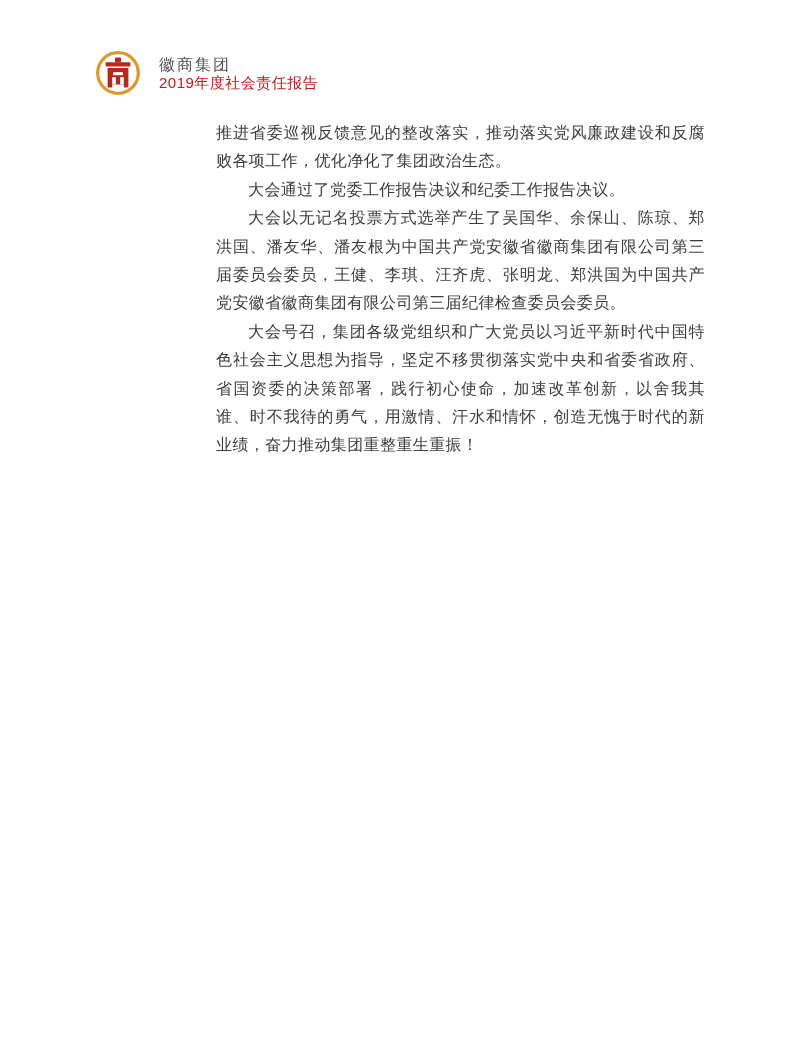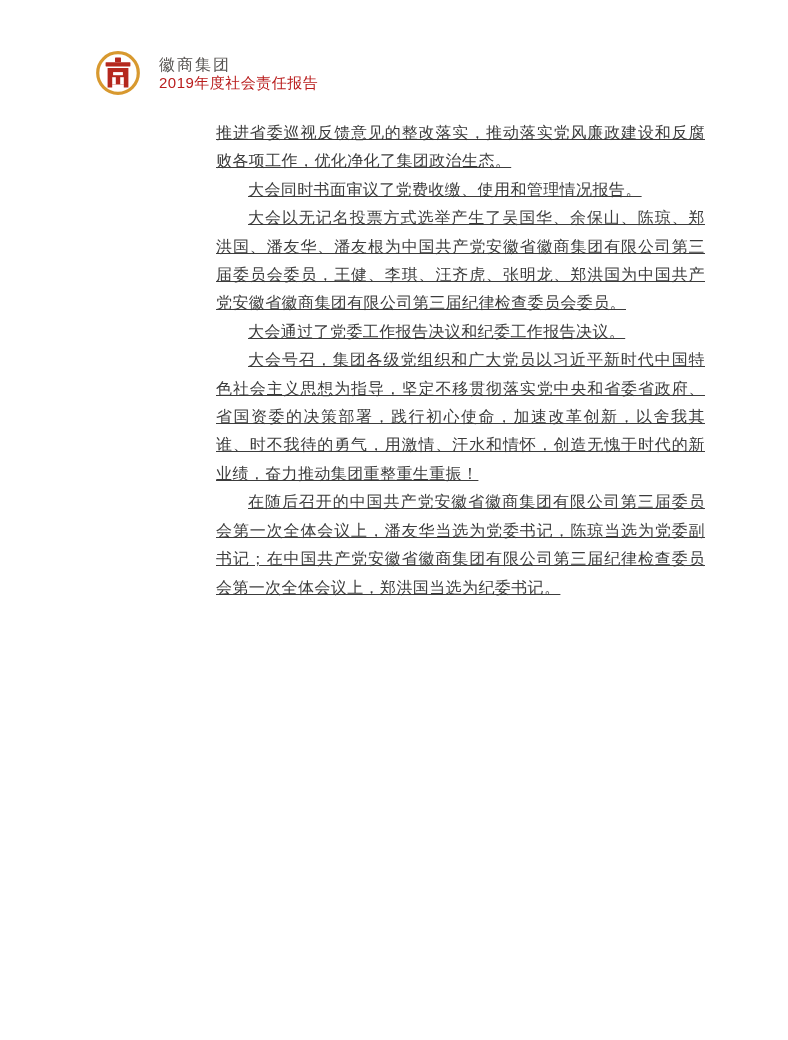--- a/index.html
+++ b/index.html
@@ -55,21 +55,20 @@
     width: 489px;
     color: #3c3c3c;
     font-size: 16px;
     line-height: 28.4px;
     letter-spacing: 0.4px;
     text-align: justify;
   }
   .article p {
     margin: 0;
     text-indent: 2em;
-    text-decoration: underline;
   }
   .article p.no-indent {
     text-indent: 0;
   }
   
   .page-number {
     position: absolute;
     left: 94px;
     top: 988px;
     font-family: "Liberation Sans", "DejaVu Sans", sans-serif;
@@ -98,22 +97,20 @@
       </g>
     </svg>
     <div class="header-text">
       <span class="company-name">徽商集团</span>
       <span class="report-title">2019年度社会责任报告</span>
     </div>
   </div>
 
   <div class="article">
     <p class="no-indent">推进省委巡视反馈意见的整改落实，推动落实党风廉政建设和反腐败各项工作，优化净化了集团政治生态。</p>
-    <p>大会同时书面审议了党费收缴、使用和管理情况报告。</p>
+    <p>大会通过了党委工作报告决议和纪委工作报告决议。</p>
     <p>大会以无记名投票方式选举产生了吴国华、余保山、陈琼、郑洪国、潘友华、潘友根为中国共产党安徽省徽商集团有限公司第三届委员会委员，王健、李琪、汪齐虎、张明龙、郑洪国为中国共产党安徽省徽商集团有限公司第三届纪律检查委员会委员。</p>
-    <p>大会通过了党委工作报告决议和纪委工作报告决议。</p>
     <p>大会号召，集团各级党组织和广大党员以习近平新时代中国特色社会主义思想为指导，坚定不移贯彻落实党中央和省委省政府、省国资委的决策部署，践行初心使命，加速改革创新，以舍我其谁、时不我待的勇气，用激情、汗水和情怀，创造无愧于时代的新业绩，奋力推动集团重整重生重振！</p>
-    <p>在随后召开的中国共产党安徽省徽商集团有限公司第三届委员会第一次全体会议上，潘友华当选为党委书记，陈琼当选为党委副书记；在中国共产党安徽省徽商集团有限公司第三届纪律检查委员会第一次全体会议上，郑洪国当选为纪委书记。</p>
   </div>
 
   <div class="page-number">06</div>
 
 </div>
 
 </body></html>

